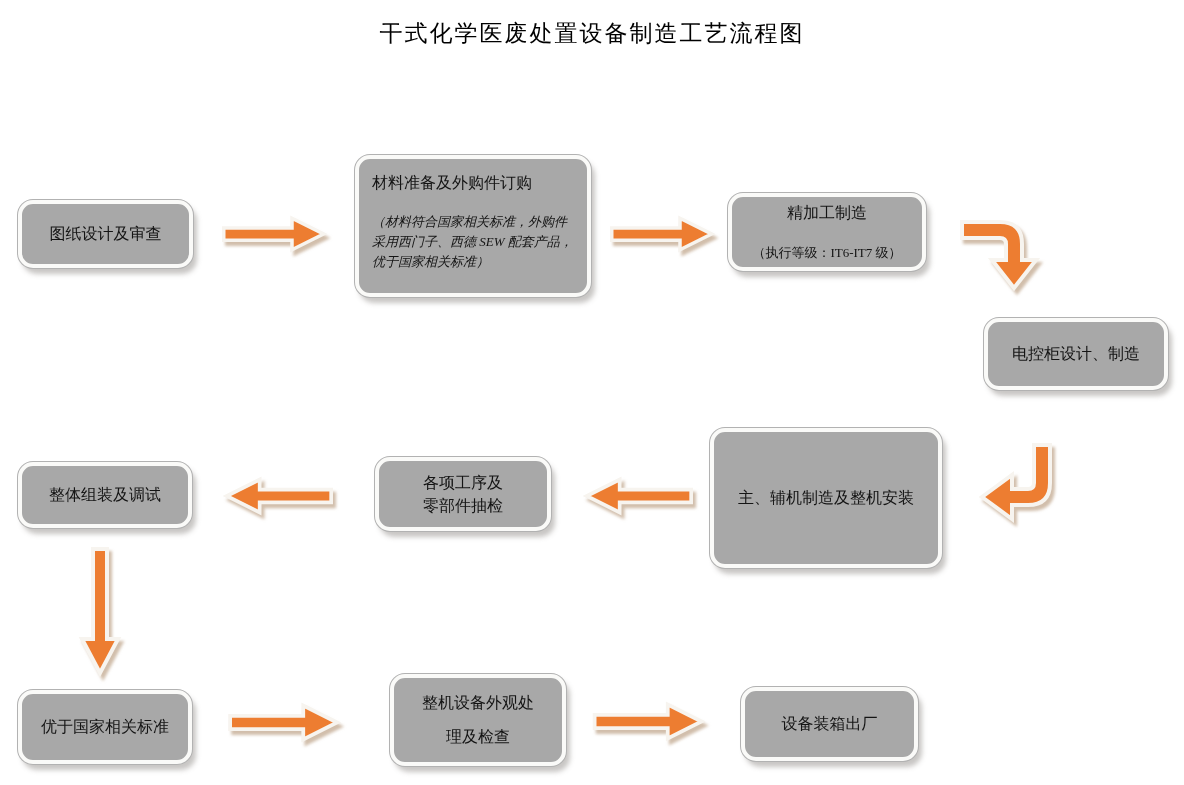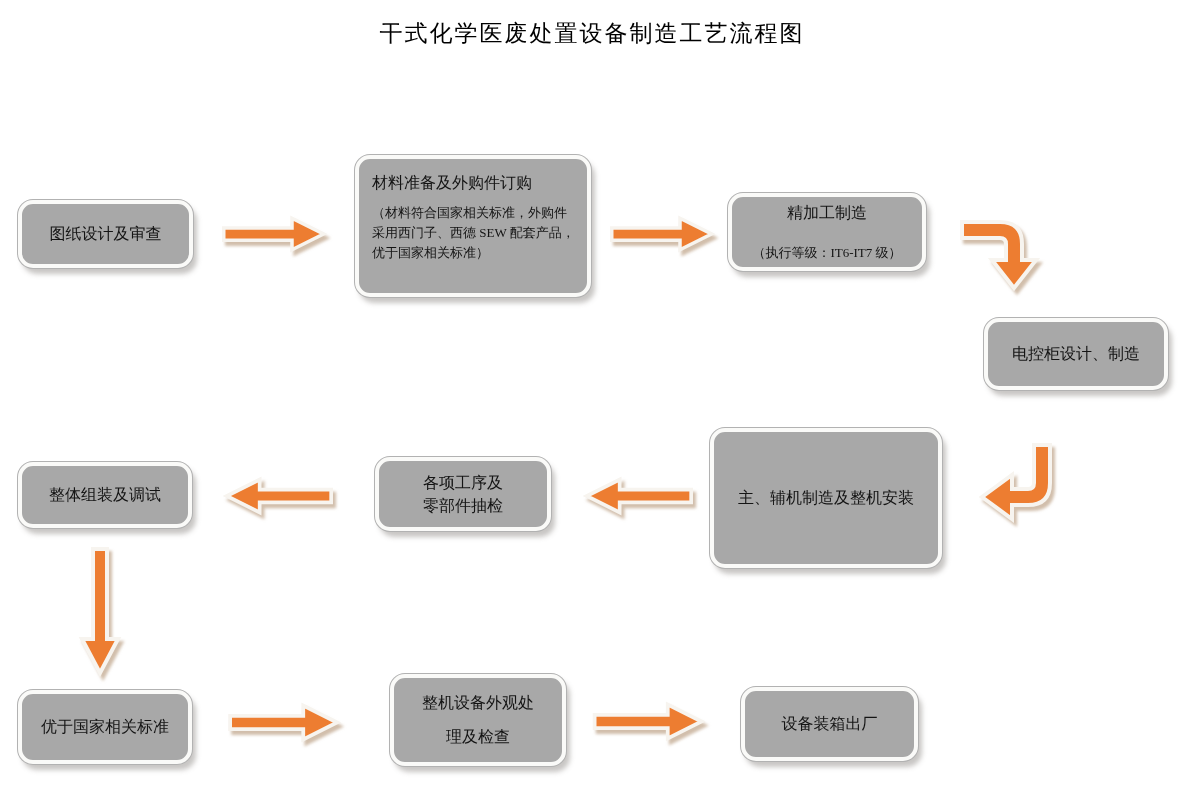--- a/index.html
+++ b/index.html
@@ -28,21 +28,21 @@
     background:var(--box-fill);
     border:4px solid var(--box-band);
     border-radius:15px;
     box-shadow:0 0 0 1px #b2b2b2, 4px 6px 5px rgba(110,105,100,.38);
     display:flex;flex-direction:column;align-items:center;justify-content:center;
     text-align:center;font-size:16px;line-height:1.45;
   }
   .box .label{white-space:pre-line;}
   .box .note{font-size:13px;margin-top:18px;white-space:pre-line;line-height:1.55;}
   .box.align-left{align-items:flex-start;justify-content:flex-start;text-align:left;padding:12px 12px 8px 13px;}
-  .box.align-left .note{margin-top:9px;}
+  .box.align-left .note{font-style:italic;}
   .box.tall-center{padding:8px 10px;}
   .box.tall-center .note{text-align:left;}
   .box.loose .label{line-height:2.1;}
   .arrow{position:absolute;filter:drop-shadow(3px 4px 1.5px rgba(172,136,102,.55));}
   .arrow svg{display:block;width:100%;height:100%;overflow:visible;}
   .arrow path{fill:var(--arrow);stroke:var(--arrow-outline);stroke-width:4;stroke-linejoin:miter;}
 
   
   #b0{left:18px;top:200px;width:175px;height:68px;}
   #b1{left:355px;top:155px;width:236px;height:142px;}

